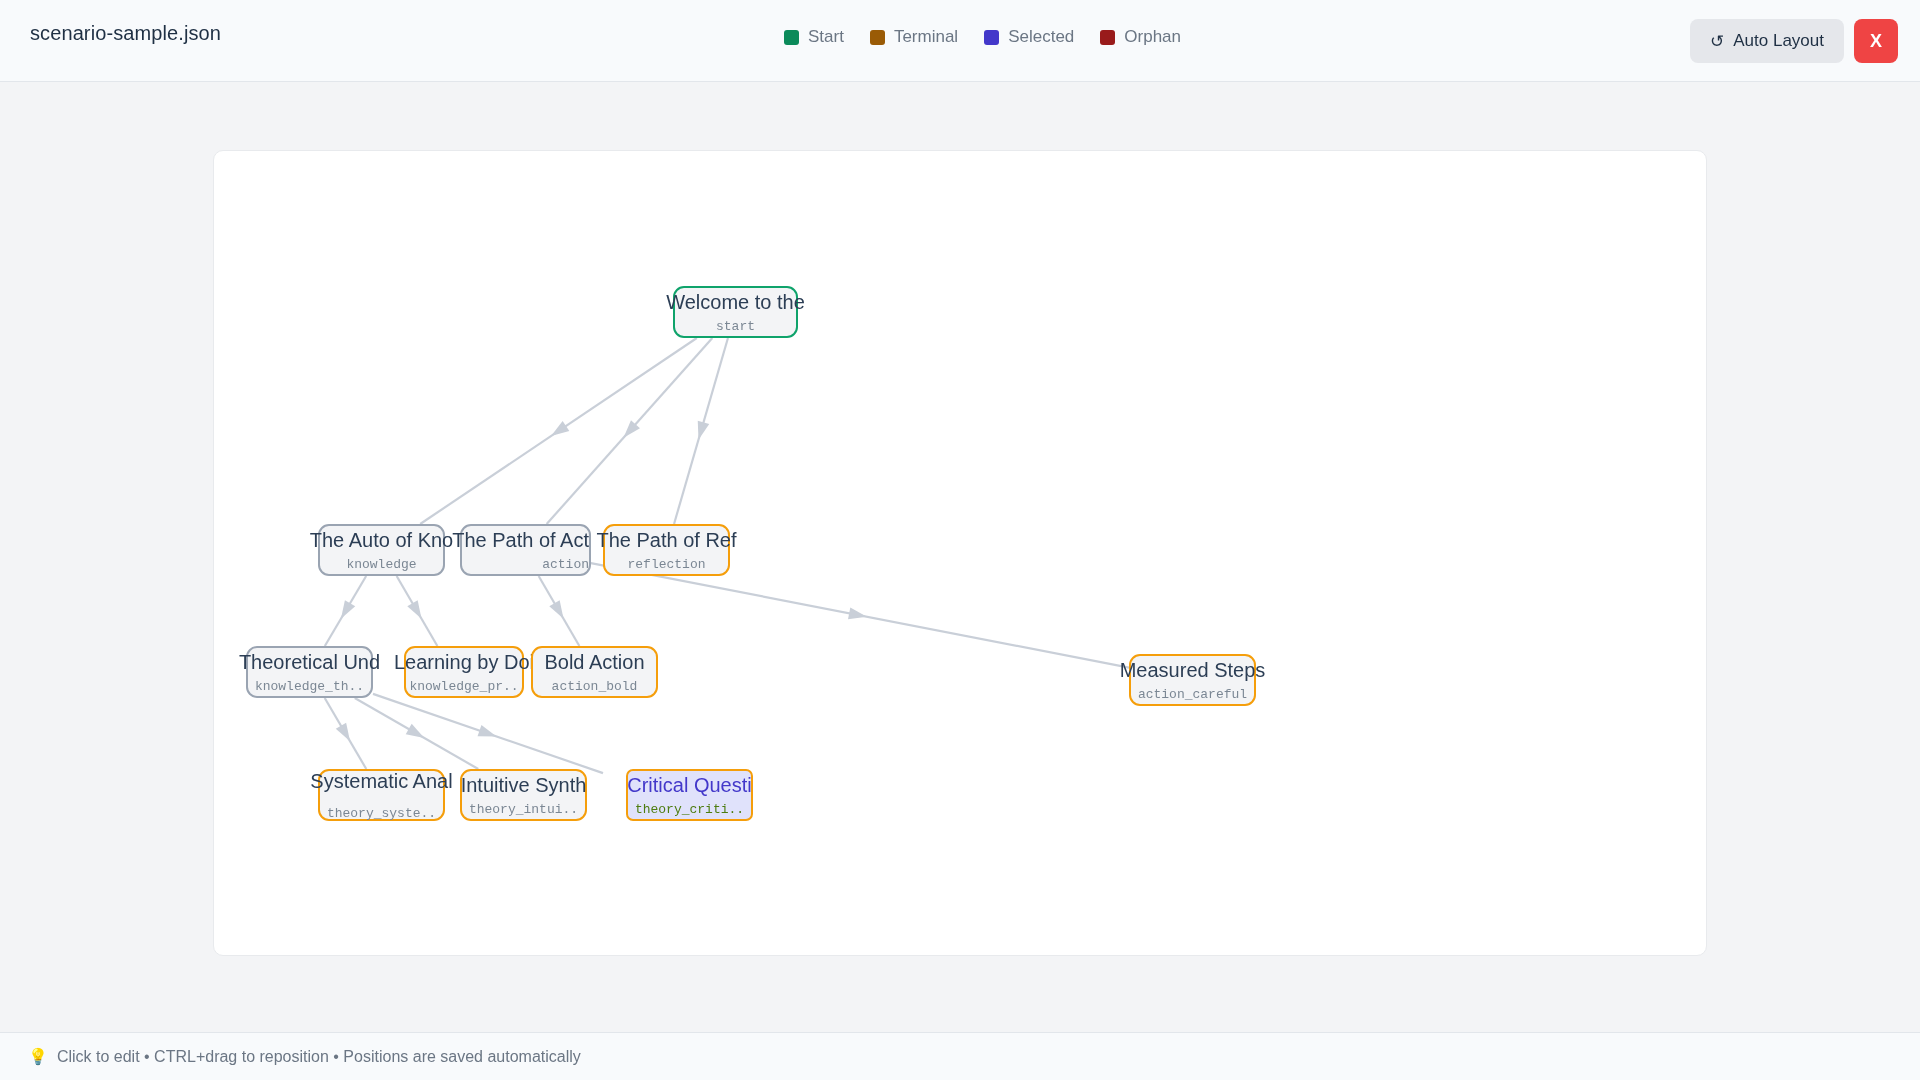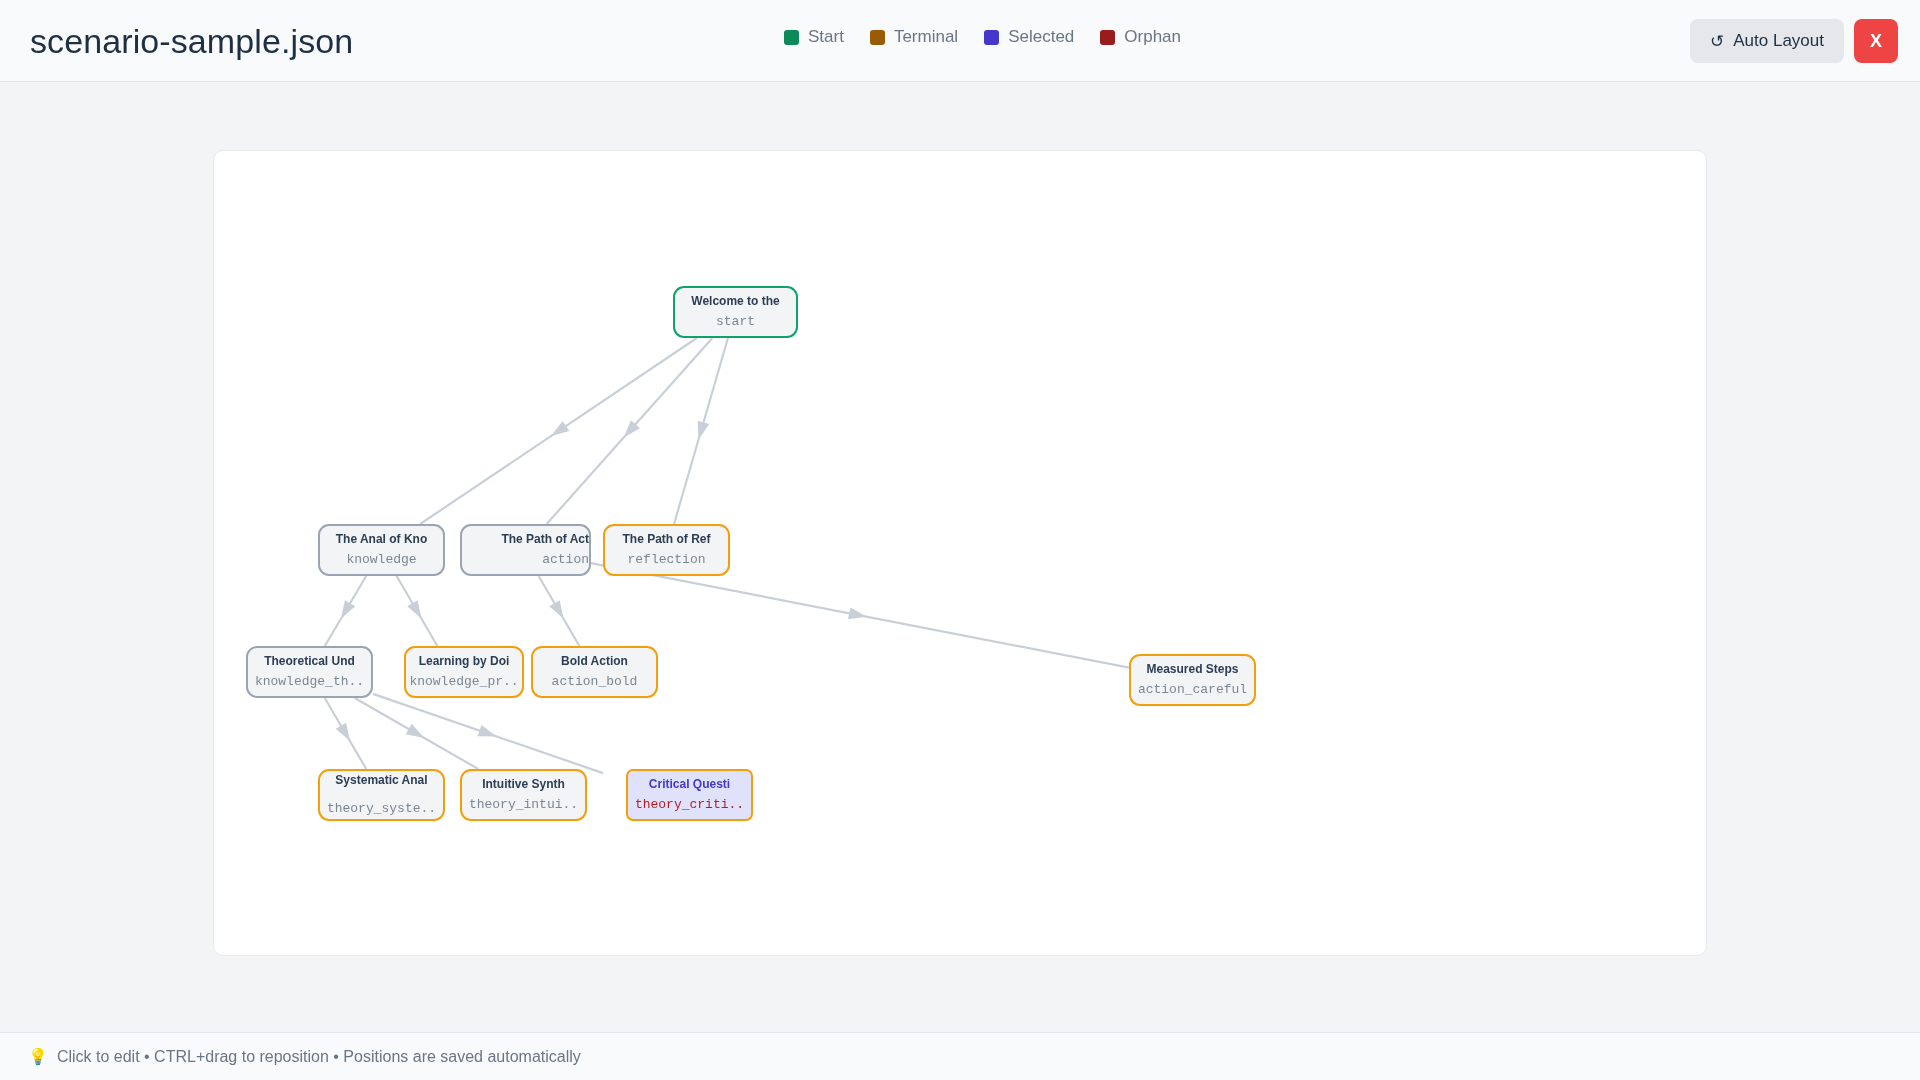--- a/index.html
+++ b/index.html
@@ -18,21 +18,21 @@
     width: 1920px; height: 82px;
     background: #f8fafc;
     border-bottom: 1px solid #e2e6eb;
     display: flex;
     align-items: center;
   }
   #file-title {
     position: absolute;
     left: 30px;
     top: 22px;
-    font-size: 34px;
+    font-size: 20px;
     color: #1f3044;
     letter-spacing: 0.1px;
     white-space: nowrap;
   }
 
   #legend {
     position: absolute;
     left: 784px;
     top: 24px;
     display: flex;
@@ -126,41 +126,41 @@
     border: 2px solid #9aa4b2;
     border-radius: 11px;
     display: flex;
     flex-direction: column;
     align-items: center;
     justify-content: center;
     cursor: pointer;
   }
   .node .node-label {
     font-family: "Liberation Sans", sans-serif;
-    font-size: 12px;
-    font-weight: bold;
+    font-size: 20px;
+    font-weight: normal;
     color: #2c3e55;
     line-height: 1.15;
     white-space: nowrap;
   }
   .node .node-id {
     font-family: "Liberation Mono", monospace;
     font-size: 13px;
     color: #7b8794;
     margin-top: 5px;
     white-space: nowrap;
   }
   .node.start  { border-color: #0fa36b; }
   .node.terminal { border-color: #f59e0b; }
   .node.selected {
     border-color: #f59e0b;
     background: #e0e2fb;
   }
   .node.selected .node-label { color: #4338ca; }
-  .node.selected .node-id { color: #b91c1c; }
+  .node.selected .node-id { color: #4d7c0f; }
 
   
   #footer {
     position: absolute;
     left: 0;
     bottom: 0;
     width: 1920px;
     height: 48px;
     background: #f8fafc;
     border-top: 1px solid #e2e6eb;
@@ -234,21 +234,21 @@
       <polygon points="-9,-6 9,0 -9,6" fill="#c9cfd8" transform="translate(202.5,582.5) rotate(29.888840239014236)"></polygon>
       <line x1="159" y1="542.8781512605042" x2="389" y2="622.1218487394958" stroke="#c9cfd8" stroke-width="2.2"></line>
       <polygon points="-9,-6 9,0 -9,6" fill="#c9cfd8" transform="translate(274,582.5) rotate(19.010766416167)"></polygon>
     </svg>
   <div id="node-layer">
       <div class="node start" style="left: 459px; top: 135px; width: 125px; height: 52px;">
         <div class="node-label">Welcome to the</div>
         <div class="node-id">start</div>
       </div>
       <div class="node default" style="left: 104px; top: 373px; width: 127px; height: 52px;">
-        <div class="node-label">The Anal of Kno</div>
+        <div class="node-label">The Auto of Kno</div>
         <div class="node-id">knowledge</div>
       </div>
       <div class="node default" style="left: 246px; top: 373px; width: 131px; height: 52px; align-items: flex-end;">
         <div class="node-label">The Path of Act</div>
         <div class="node-id">action</div>
       </div>
       <div class="node terminal" style="left: 389px; top: 373px; width: 127px; height: 52px;">
         <div class="node-label">The Path of Ref</div>
         <div class="node-id">reflection</div>
       </div>

